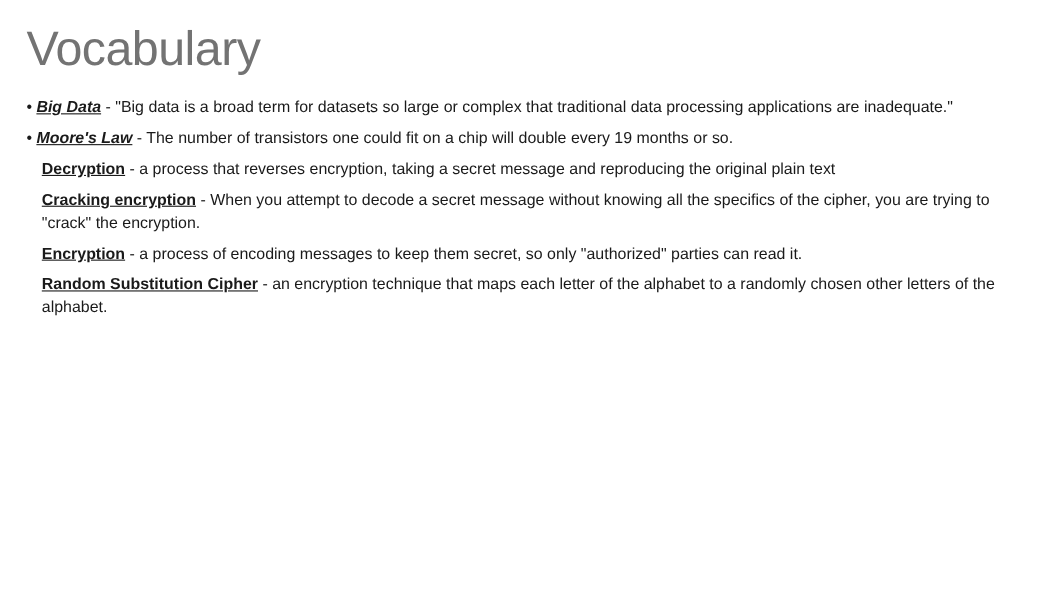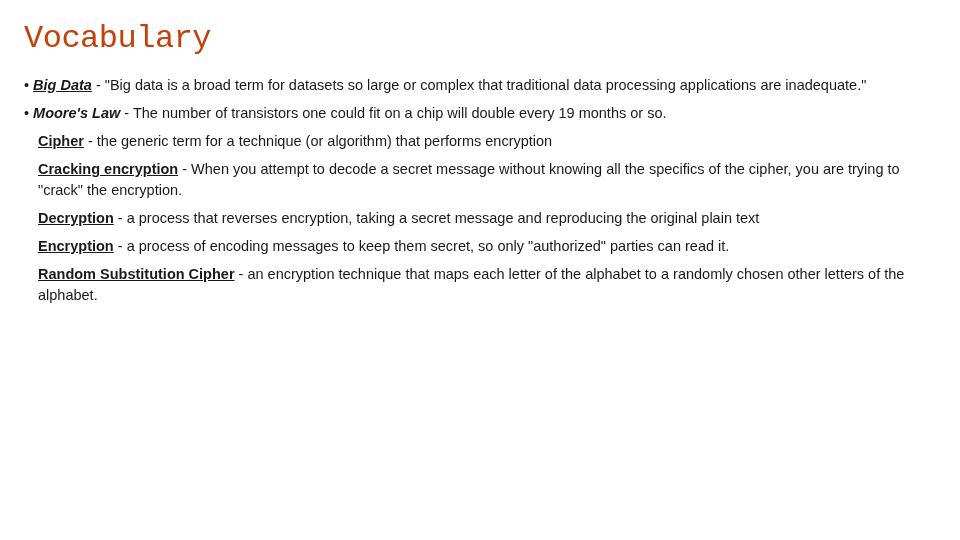--- a/index.html
+++ b/index.html
@@ -17,26 +17,25 @@
     }
 
     .page {
       width: 960px;
       height: 540px;
       padding: 20px 24px 16px 24px;
       background: #ffffff;
     }
 
     .page-title {
-      font-size: 32px;
+      font-size: 44px;
       font-weight: 300;
-      color: #c2410c;
+      color: #737373;
       margin-bottom: 18px;
       letter-spacing: -0.5px;
-      font-family: Liberation Mono, monospace;
     }
 
     .vocab-list {
       list-style: none;
       padding: 0;
       margin: 0;
     }
 
     .vocab-item {
       margin-bottom: 7px;
@@ -81,35 +80,32 @@
     <li class="vocab-item bullet-item">
       <span class="bullet">•</span>
       <span>
         <span class="term" style="font-weight:900;text-decoration:underline;">Big Data</span><span> - </span><span>"Big data is a broad term for datasets so large or complex that traditional data processing applications are inadequate."</span>
       </span>
     </li>
 
     <li class="vocab-item bullet-item">
       <span class="bullet">•</span>
       <span>
-        <span class="term" style="font-weight:900;font-style:italic;">Moore's Law</span><span> - </span><span>The number of transistors one could fit on a chip will double every 19 months or so.</span>
+        <span class="term" style="font-weight:900;font-style:italic;text-decoration:underline;">Moore's Law</span><span> - </span><span>The number of transistors one could fit on a chip will double every 19 months or so.</span>
       </span>
     </li>
 
 
+
     <li class="vocab-item no-bullet">
-      <span class="term-underline">Cipher</span><span> - </span><span>the generic term for a technique (or algorithm) that performs encryption</span>
+      <span class="term-underline">Decryption</span><span> - </span><span>a process that reverses encryption, taking a secret message and reproducing the original plain text</span>
     </li>
 
     <li class="vocab-item no-bullet">
       <span class="term-underline">Cracking encryption</span><span> - </span><span>When you attempt to decode a secret message without knowing all the specifics of the cipher, you are trying to "crack" the encryption.</span>
-    </li>
-
-    <li class="vocab-item no-bullet">
-      <span class="term-underline">Decryption</span><span> - </span><span>a process that reverses encryption, taking a secret message and reproducing the original plain text</span>
     </li>
 
     <li class="vocab-item no-bullet">
       <span class="term-underline">Encryption</span><span> - </span><span>a process of encoding messages to keep them secret, so only "authorized" parties can read it.</span>
     </li>
 
     <li class="vocab-item no-bullet">
       <span class="term-underline">Random Substitution Cipher</span><span> - </span><span>an encryption technique that maps each letter of the alphabet to a randomly chosen other letters of the alphabet.</span>
     </li>
 

